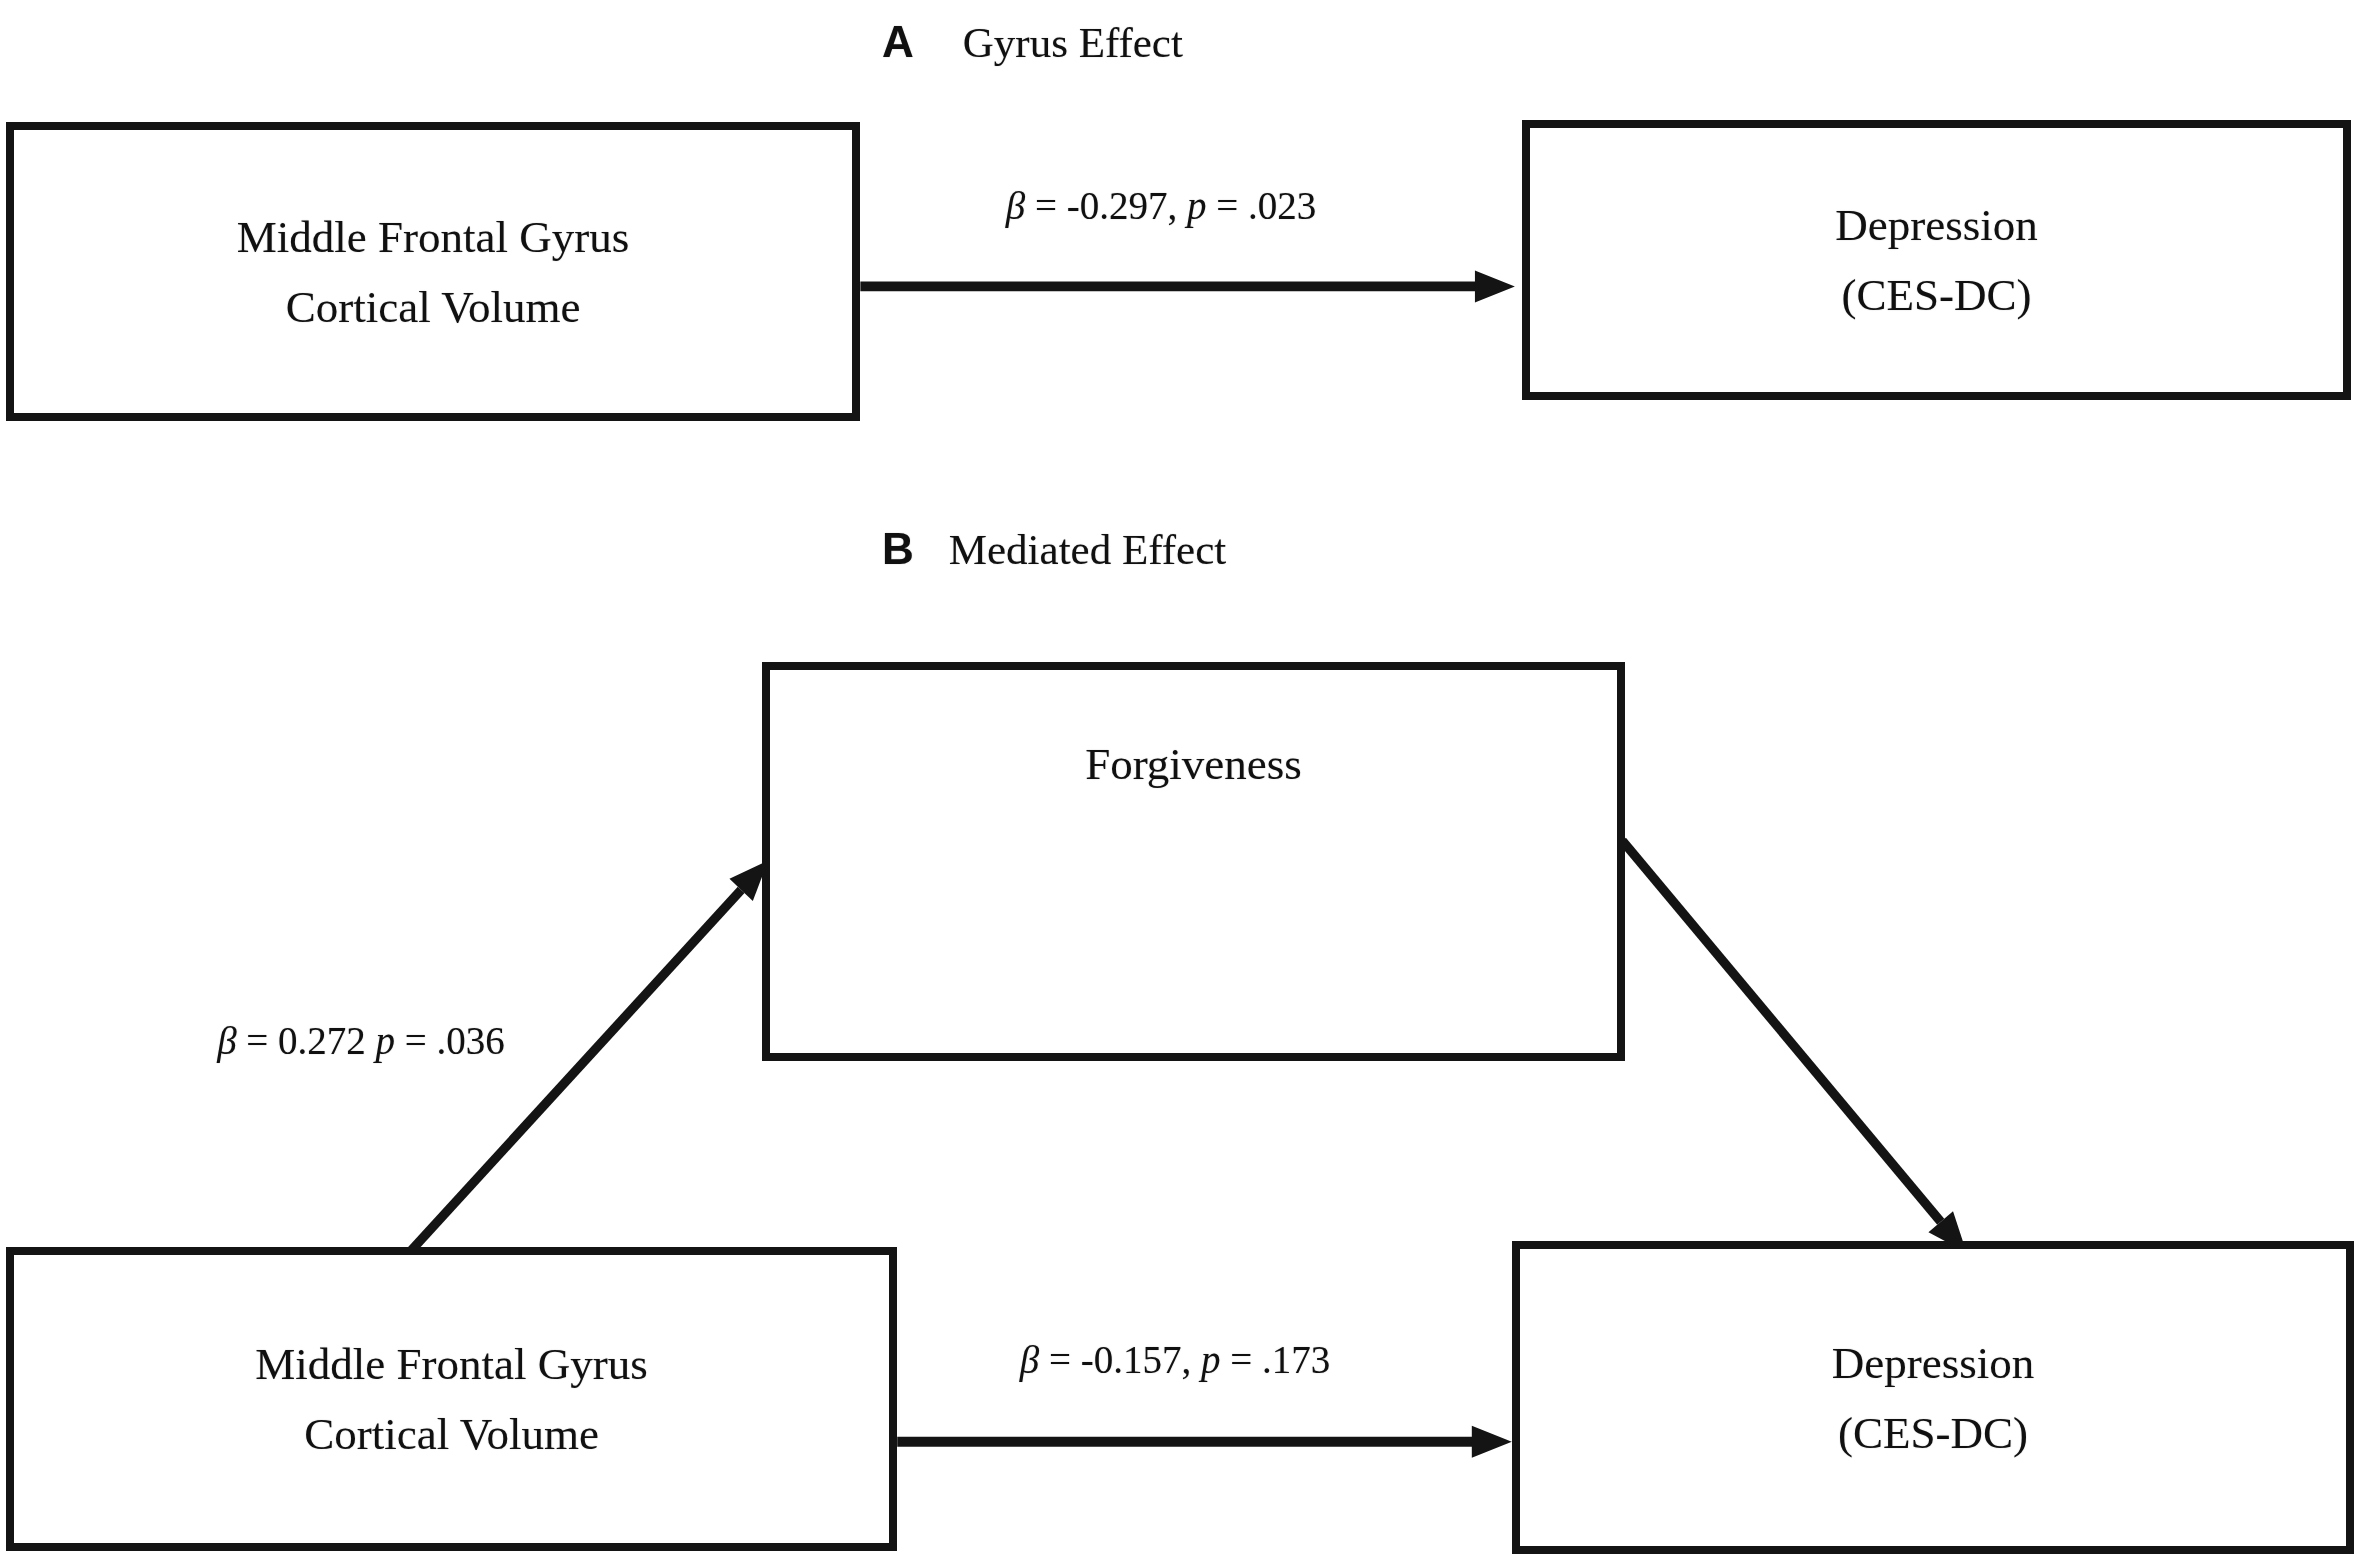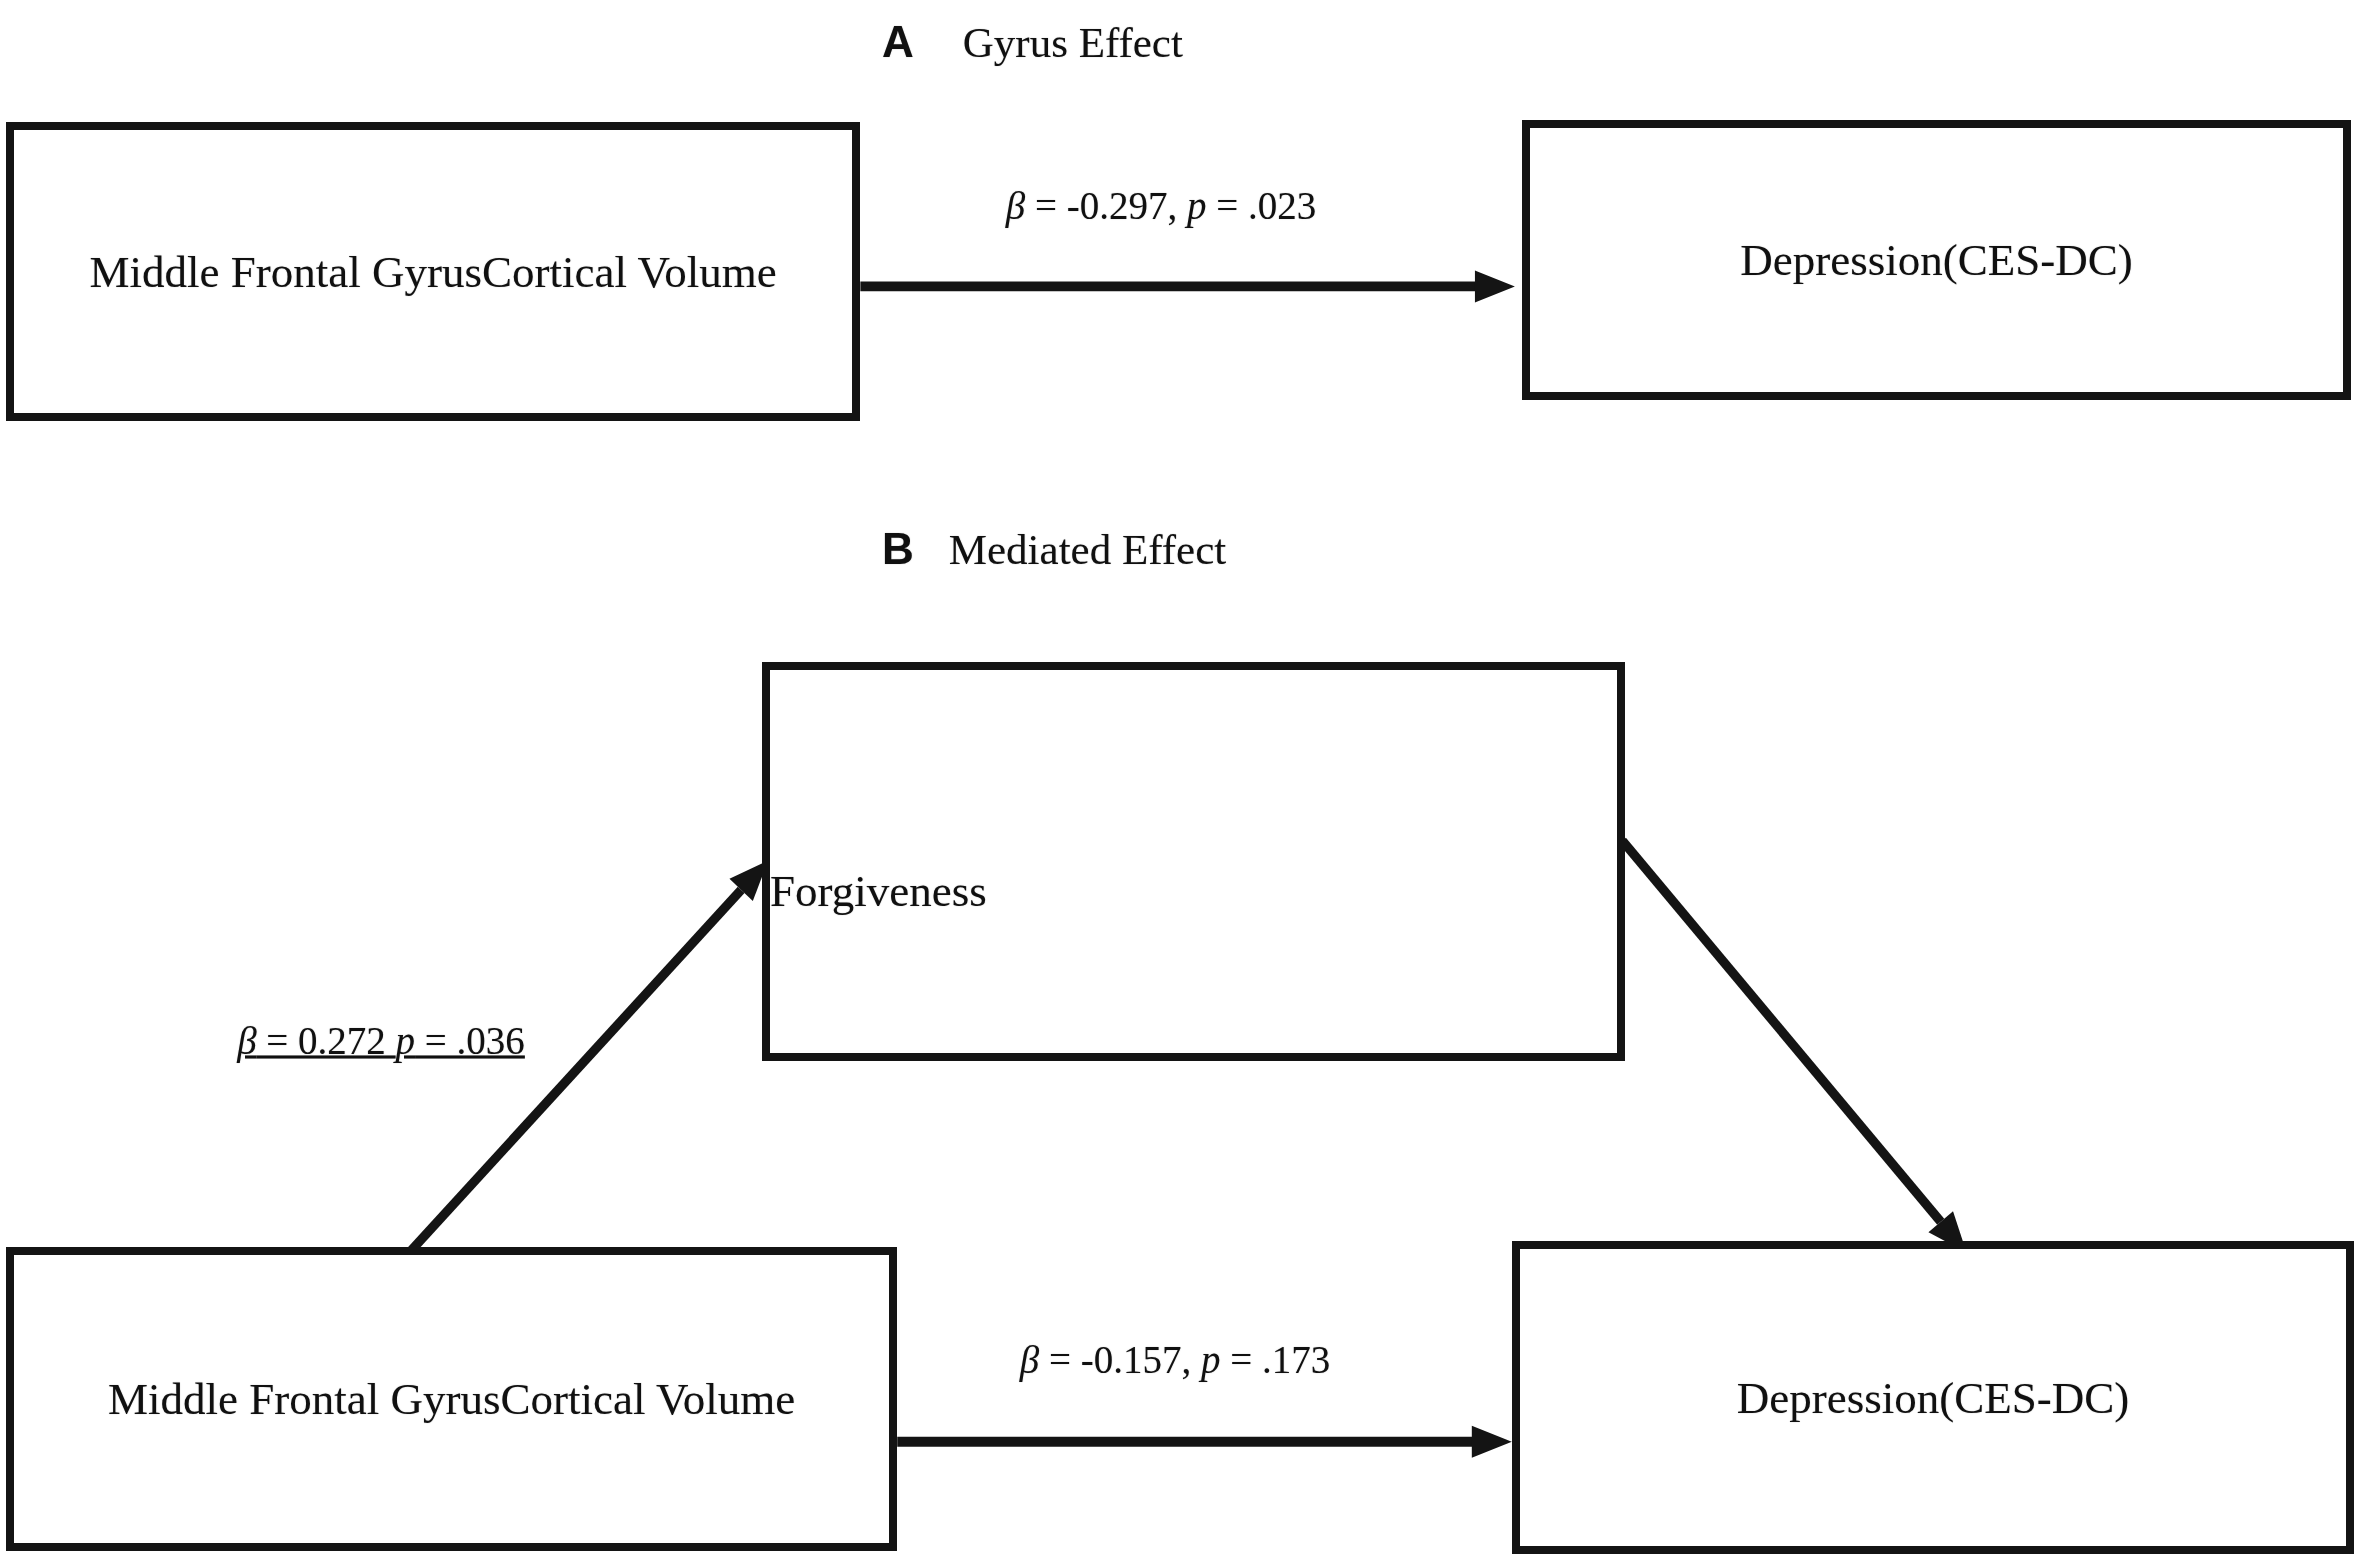--- a/index.html
+++ b/index.html
@@ -3,21 +3,21 @@
 <meta charset="utf-8">
 <style>
   html,body{margin:0;padding:0;background:#ffffff;}
   #figure{
     position:relative;width:2366px;height:1561px;background:#ffffff;
     font-family:"Liberation Serif","DejaVu Serif",serif;color:#101010;overflow:hidden;
     text-shadow:0 0 1.2px rgba(16,16,16,.30);
   }
   .box{
     position:absolute;box-sizing:border-box;border:8.6px solid #141414;background:#ffffff;
-    display:flex;flex-direction:row;align-items:center;justify-content:center;
+    display:flex;flex-direction:column;align-items:center;justify-content:center;
     text-align:center;font-size:45px;line-height:70px;
   }
   .box.top-aligned{justify-content:flex-start;padding-top:59px;}
   .panel-title{
     position:absolute;display:flex;align-items:baseline;white-space:nowrap;
     font-size:43px;
   }
   .panel-tag{
     font-family:"Liberation Sans","DejaVu Sans",sans-serif;
     font-weight:700;font-size:44px;
@@ -86,21 +86,21 @@
   <div class="box" style="left:6.1px;top:1247px;width:891px;height:304px;">
     <span>Middle Frontal Gyrus</span>
     <span>Cortical Volume</span>
   </div>
 
   <div class="box" style="left:1512px;top:1241px;width:842px;height:313px;">
     <span>Depression</span>
     <span>(CES-DC)</span>
   </div>
 
-  <div class="path-label" style="left:381px;top:1040px;text-decoration:underline;">
+  <div class="path-label" style="left:361px;top:1040px;">
     <span class="it">β</span><span> = 0.272 </span><span class="it">p</span><span> = .036</span>
   </div>
 
 
   <div class="path-label" style="left:1175px;top:1359px;">
     <span class="it">β</span><span> = -0.157, </span><span class="it">p</span><span> = .173</span>
   </div>
 
 </div>
 

